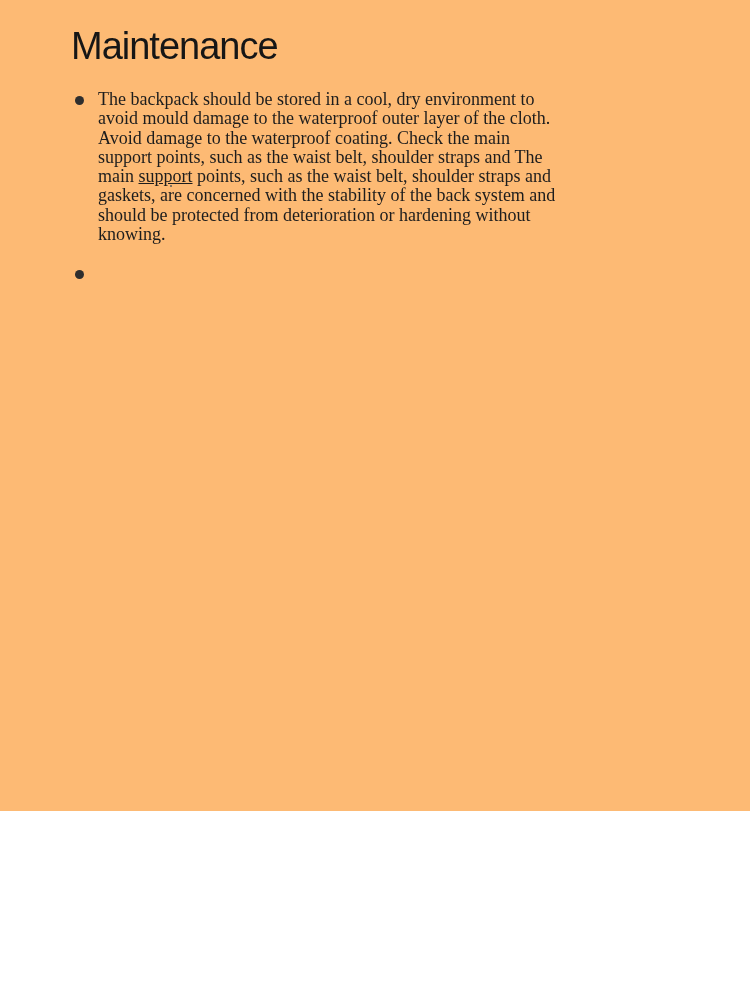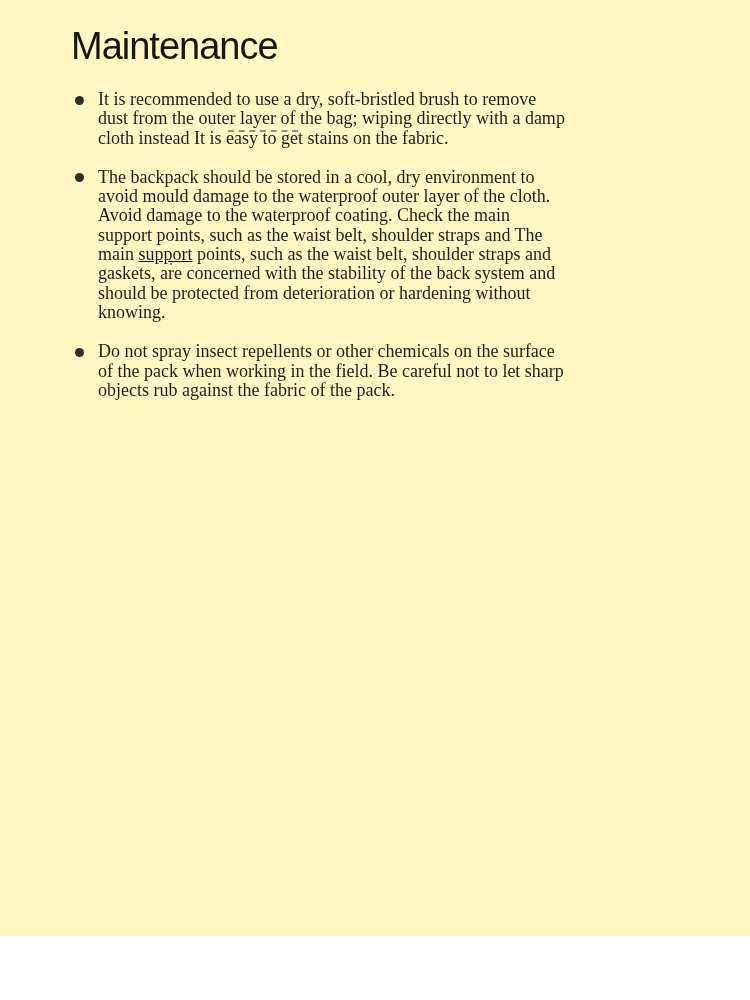--- a/index.html
+++ b/index.html
@@ -3,22 +3,22 @@
 <meta charset="utf-8">
 <style>
   html, body {
     margin: 0;
     padding: 0;
     background: #ffffff;
   }
   .page {
     position: relative;
     width: 750px;
-    height: 936px;
-    background: #fef9c3;
+    height: 811px;
+    background: #fdba74;
     overflow: hidden;
   }
   .page-title {
     margin: 24px 0 0 71px;
     font-family: "Liberation Sans", "DejaVu Sans", sans-serif;
     font-weight: 500;
     font-size: 38px;
     line-height: 44px;
     letter-spacing: -1px;
     color: #161616;
@@ -76,17 +76,16 @@
     border-radius: 50%;
     background: #5a5a5a;
   }
 </style>
 </head>
 <body>
 
 <div class="page">
   <h1 class="page-title">Maintenance</h1>
   <ul class="bullet-list">
-      <li class="bullet-item"><span class="bullet-dot"></span><span class="bullet-text">It is recommended to use a dry, soft-bristled brush to remove<br>dust from the outer layer of the bag; wiping directly with a damp<br>cloth instead It is <span class="artifact-dashed-overline">easy to get</span> stains on the fabric.</span></li>
       <li class="bullet-item"><span class="bullet-dot"></span><span class="bullet-text">The backpack should be stored in a cool, dry environment to<br>avoid mould damage to the waterproof outer layer of the cloth.<br>Avoid damage to the waterproof coating. Check the main<br>support points, such as the waist belt, shoulder straps and The<br>main <span class="artifact-dot-under">support</span> points, such as the waist belt, shoulder straps and<br>gaskets, are concerned with the stability of the back system and<br>should be protected from deterioration or hardening without<br>knowing.</span></li>
-      <li class="bullet-item"><span class="bullet-dot"></span><span class="bullet-text">Do not spray insect repellents or other chemicals on the surface<br>of the pack when working in the field. Be careful not to let sharp<br>objects rub against the fabric of the pack.</span></li>
+      <li class="bullet-item"><span class="bullet-dot"></span></li>
     </ul>
 </div>
 
 </body></html>

